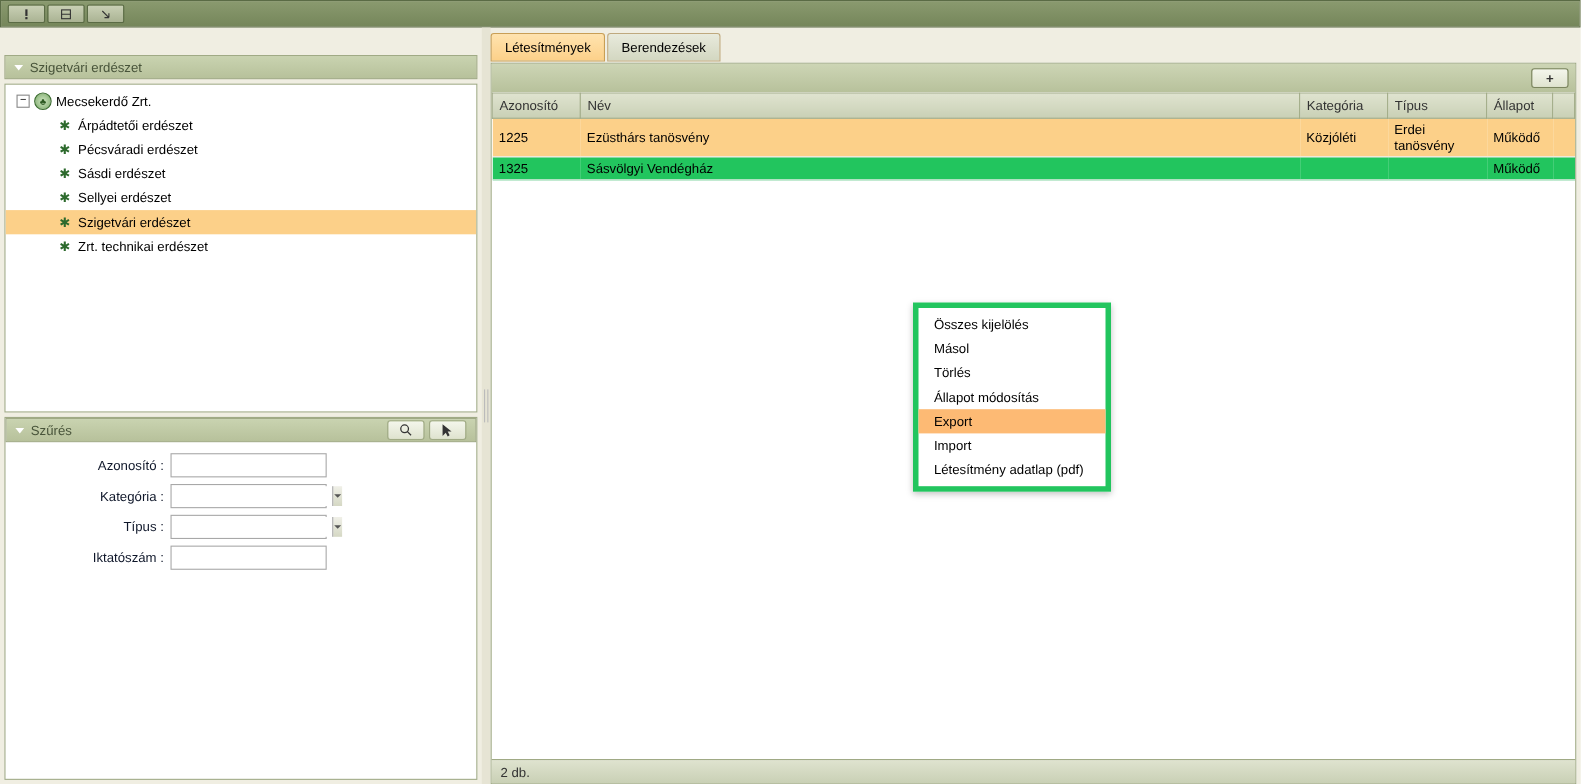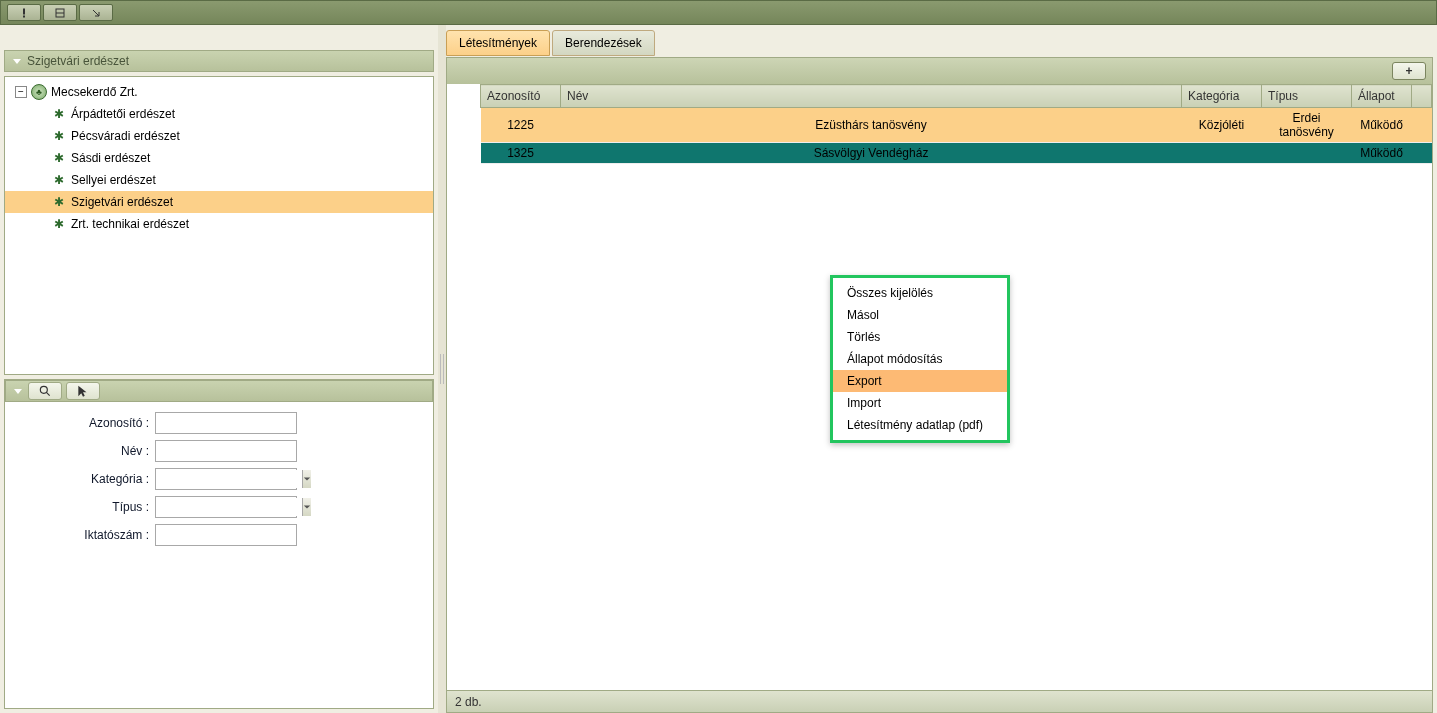--- a/index.html
+++ b/index.html
@@ -243,60 +243,58 @@
       justify-content: center;
       font-weight: bold;
       color: #333;
       cursor: pointer;
     }
 
     .grid {
       flex: 1;
       overflow: auto;
       position: relative;
-      margin-left: 33px;
     }
     .grid table { width: 100%; border-collapse: collapse; table-layout: fixed; }
     .grid th {
       background: linear-gradient(#dfe3cf, #c9d0b5);
       border: 1px solid #a0aa85;
       text-align: left;
       padding: 4px 6px;
       font-weight: normal;
       color: #333;
       height: 22px;
     }
     .grid td {
       padding: 3px 6px;
       border-bottom: 1px solid #eee;
       height: 21px;
-      text-align: center;
     }
     .grid tr.selected td { background: #fcd089; }
-    .grid tr.row-alt td { background: #0f766e; }
+    .grid tr.row-alt td { background: #22c55e; }
 
     .grid-footer {
       height: 22px;
       background: linear-gradient(#dfe3cf, #c9d0b5);
       border-top: 1px solid #a0aa85;
       display: flex;
       align-items: center;
       padding: 0 8px;
       font-weight: normal;
       color: #333;
     }
 
     
     .context-menu {
       position: absolute;
       left: 830px;
       top: 275px;
       width: 180px;
       background: #fff;
-      border: 3px solid #22c55e;
+      border: 5px solid #22c55e;
       box-shadow: 0 2px 6px rgba(0,0,0,.25);
       padding: 4px 0;
       z-index: 1000;
     }
     .menu-item {
       padding: 4px 14px;
       cursor: pointer;
     }
     .menu-item.highlight { background: #fdba74; }
   </style>
@@ -369,41 +367,38 @@
             <span class="indent" style="width:46px"></span>
             <span class="tree-icon leaf"></span>
             <span>Zrt. technikai erdészet</span>
           </div>
         </div>
     </div>
 
     <div class="filter-panel">
       <div class="panel-header">
         <span class="caret"></span>
+        <span class="panel-header-label">Szűrés</span>
         <div class="filter-header-btns">
           <div class="filter-btn">
             <svg width="14" height="14" viewBox="0 0 24 24">
                 <circle cx="10" cy="10" r="6" fill="none" stroke="#333" stroke-width="2"></circle>
                 <line x1="14" y1="14" x2="20" y2="20" stroke="#333" stroke-width="2"></line>
               </svg>
           </div>
           <div class="filter-btn">
             <svg width="14" height="14" viewBox="0 0 24 24">
                 <path d="M4 3 L4 21 L9 16 L12 22 L15 20 L12 14 L18 14 Z" fill="#333"></path>
               </svg>
           </div>
         </div>
       </div>
       <div class="filter-body">
         <div class="filter-row">
           <label>Azonosító :</label>
-          <input type="text" style="">
-        </div>
-        <div class="filter-row">
-          <label>Név :</label>
           <input type="text" style="">
         </div>
         <div class="filter-row">
           <label>Kategória :</label>
           <div class="combo">
             <input type="text" style="">
             <div class="drop">
               <svg width="8" height="8" viewBox="0 0 10 10">
                   <path d="M1 3 L5 7 L9 3 Z" fill="#555"></path>
                 </svg>

